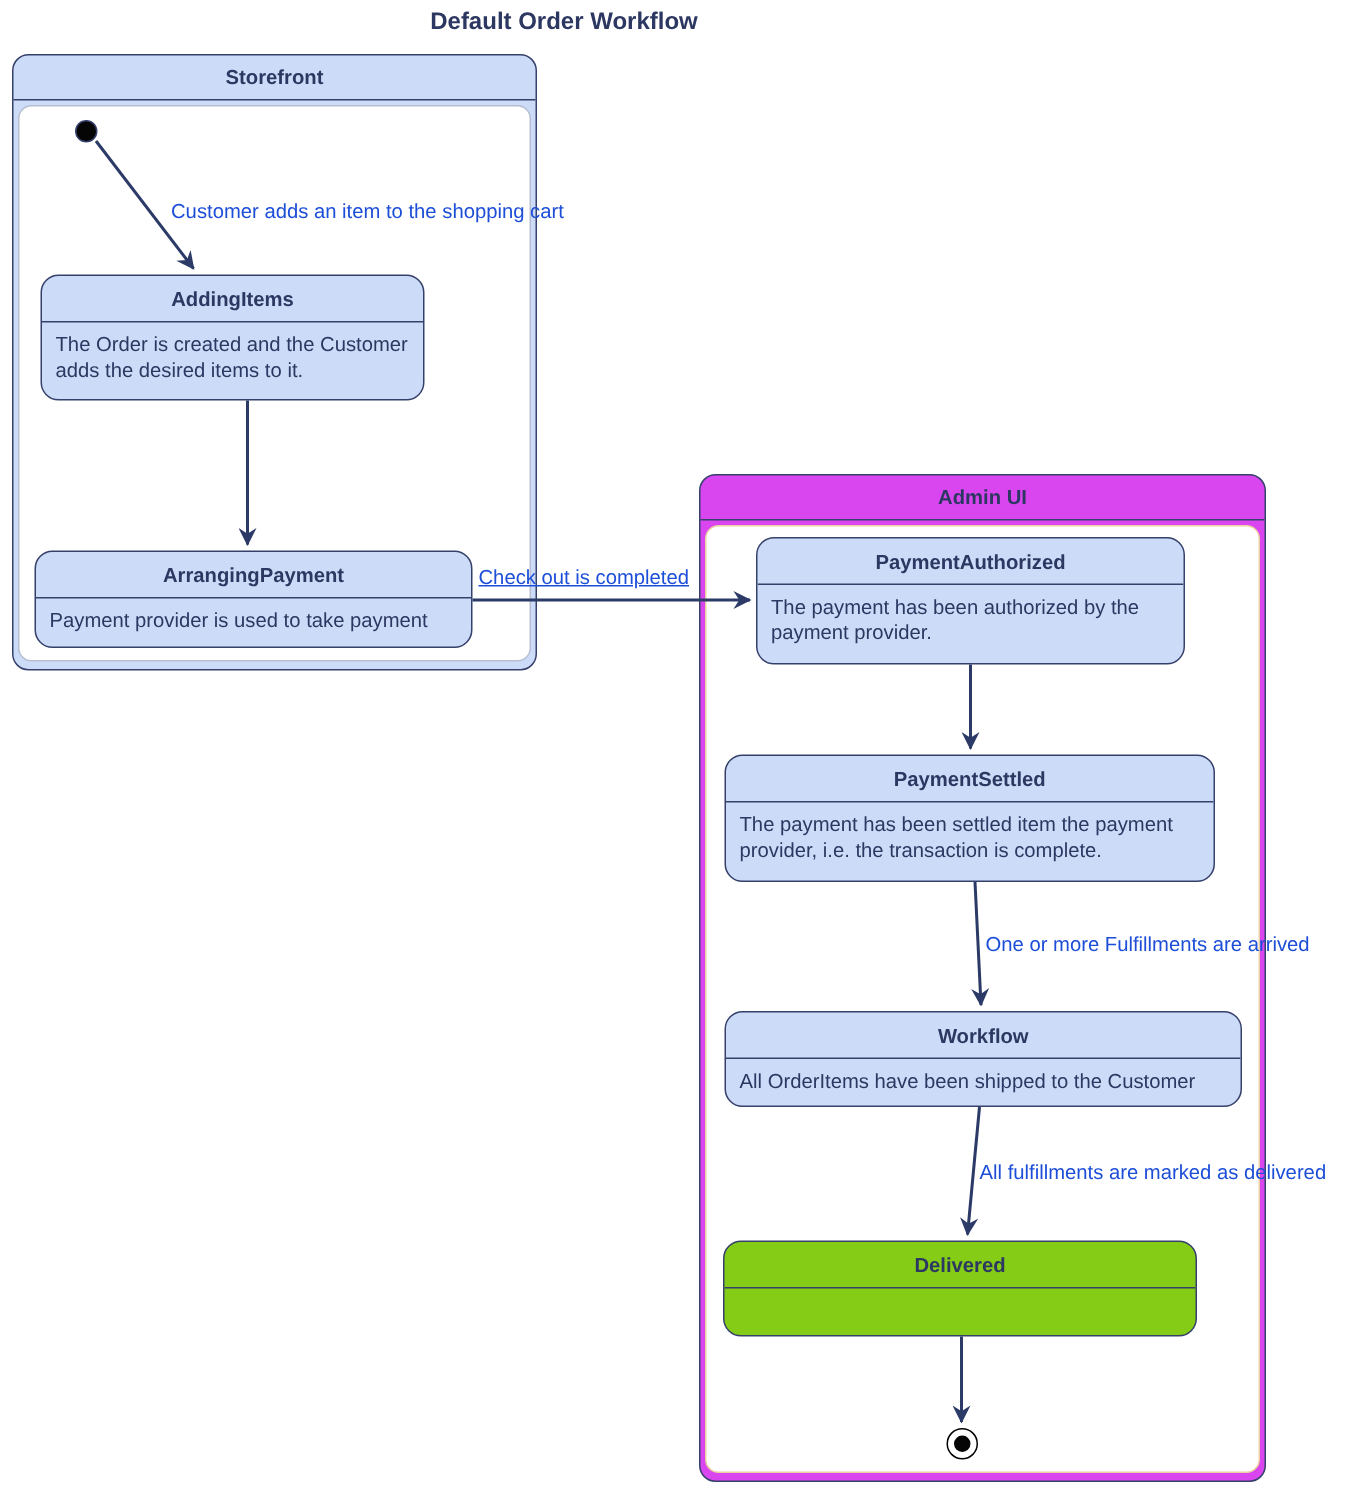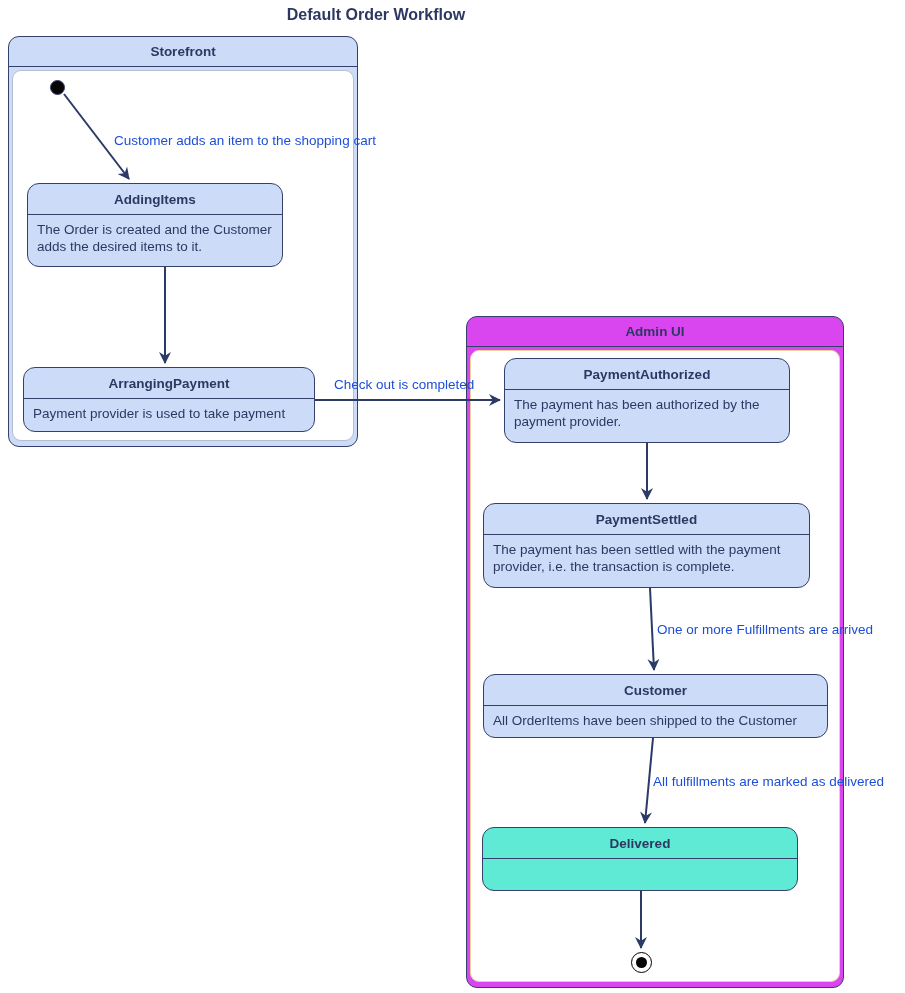--- a/index.html
+++ b/index.html
@@ -60,21 +60,21 @@
   .state {
     position: absolute;
     background: #ccdcf8;
     border: 1.6px solid #35406b;
     border-radius: 12px;
     box-sizing: border-box;
     color: #2d3862;
     z-index: 3;
     overflow: hidden;
   }
-  .state.green { background: #5eead4; }
+  .state.green { background: #84cc16; }
   .state-title {
     font-weight: bold;
     font-size: 13.5px;
     text-align: center;
     padding: 8px 6px 7px 6px;
     border-bottom: 1.2px solid #35406b;
   }
   .state-desc {
     font-size: 13.5px;
     line-height: 17px;
@@ -157,25 +157,25 @@
     <div class="state-desc">Payment provider is used to take payment</div>
   </div>
 
   <div class="state" style="left:504px; top:358px; width:286px; height:85px;">
     <div class="state-title">PaymentAuthorized</div>
     <div class="state-desc">The payment has been authorized by the payment provider.</div>
   </div>
 
   <div class="state" style="left:483px; top:503px; width:327px; height:85px;">
     <div class="state-title">PaymentSettled</div>
-    <div class="state-desc">The payment has been settled with the payment provider, i.e. the transaction is complete.</div>
+    <div class="state-desc">The payment has been settled item the payment provider, i.e. the transaction is complete.</div>
   </div>
 
   <div class="state" style="left:483px; top:674px; width:345px; height:64px;">
-    <div class="state-title">Customer</div>
+    <div class="state-title">Workflow</div>
     <div class="state-desc">All OrderItems have been shipped to the Customer</div>
   </div>
 
   <div class="state green" style="left:482px; top:827px; width:316px; height:64px;">
     <div class="state-title">Delivered</div>
   </div>
 
   <div class="final-state" style="left:631px; top:952px;">
     <div class="inner"></div>
   </div>
@@ -189,17 +189,17 @@
     <path d="M64,94 L129,179" stroke="#2b3a67" stroke-width="2" fill="none" marker-end="url(#arrow)"></path>
     <path d="M165,267 L165,363" stroke="#2b3a67" stroke-width="2" fill="none" marker-end="url(#arrow)"></path>
     <path d="M315,400 L500,400" stroke="#2b3a67" stroke-width="2" fill="none" marker-end="url(#arrow)"></path>
     <path d="M647,443 L647,499" stroke="#2b3a67" stroke-width="2" fill="none" marker-end="url(#arrow)"></path>
     <path d="M650,588 L654,670" stroke="#2b3a67" stroke-width="2" fill="none" marker-end="url(#arrow)"></path>
     <path d="M653,738 L645,823" stroke="#2b3a67" stroke-width="2" fill="none" marker-end="url(#arrow)"></path>
     <path d="M641,891 L641,948" stroke="#2b3a67" stroke-width="2" fill="none" marker-end="url(#arrow)"></path>
   </svg>
 
   <div class="edge-label" style="left:114px; top:133px;">Customer adds an item to the shopping cart</div>
-  <div class="edge-label" style="left:334px; top:377px;">Check out is completed</div>
+  <div class="edge-label" style="left:319px; top:377px;text-decoration:underline;">Check out is completed</div>
   <div class="edge-label" style="left:657px; top:622px;">One or more Fulfillments are arrived</div>
   <div class="edge-label" style="left:653px; top:774px;">All fulfillments are marked as delivered</div>
 
 </div>
 
 </body></html>

